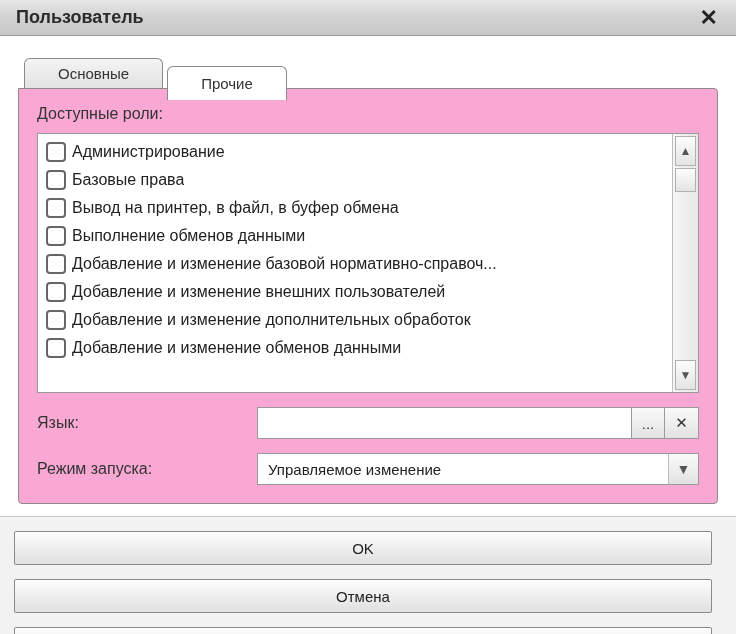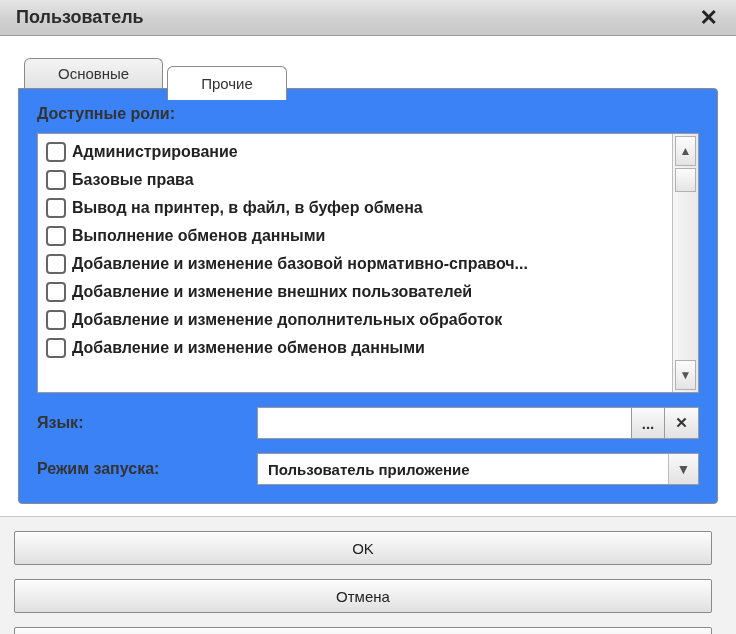--- a/index.html
+++ b/index.html
@@ -60,26 +60,25 @@
   }
   .tab.active {
     background: #fff;
     z-index: 2;
     padding-top: 8px;
     padding-bottom: 8px;
     top: 12px;
   }
   .tabpanel {
     border: 1px solid #8a8a8a;
-    background: #3b82f6;
+    background: #f9a8d4;
     padding: 16px 18px 18px 18px;
     position: relative;
     z-index: 1;
     border-radius: 0 4px 4px 4px;
-    font-weight: bold;
   }
   .section-label {
     font-size: 16px;
     color: #333;
     margin-bottom: 10px;
   }
   .listbox-wrap {
     display: flex;
     border: 1px solid #9a9a9a;
     height: 260px;
@@ -316,21 +315,21 @@
         <div class="field-btn">
           <span>✕</span>
         </div>
       </div>
     </div>
 
     <div class="form-row">
       <div class="form-label">Режим запуска:</div>
       <div class="form-control">
         <div class="dropdown">
-          <div class="dropdown-value">Пользователь приложение</div>
+          <div class="dropdown-value">Управляемое изменение</div>
           <div class="dropdown-arrow">▼</div>
         </div>
       </div>
     </div>
 
   </div>
 </div>
 
 <div class="footer">
   <div class="btn">

